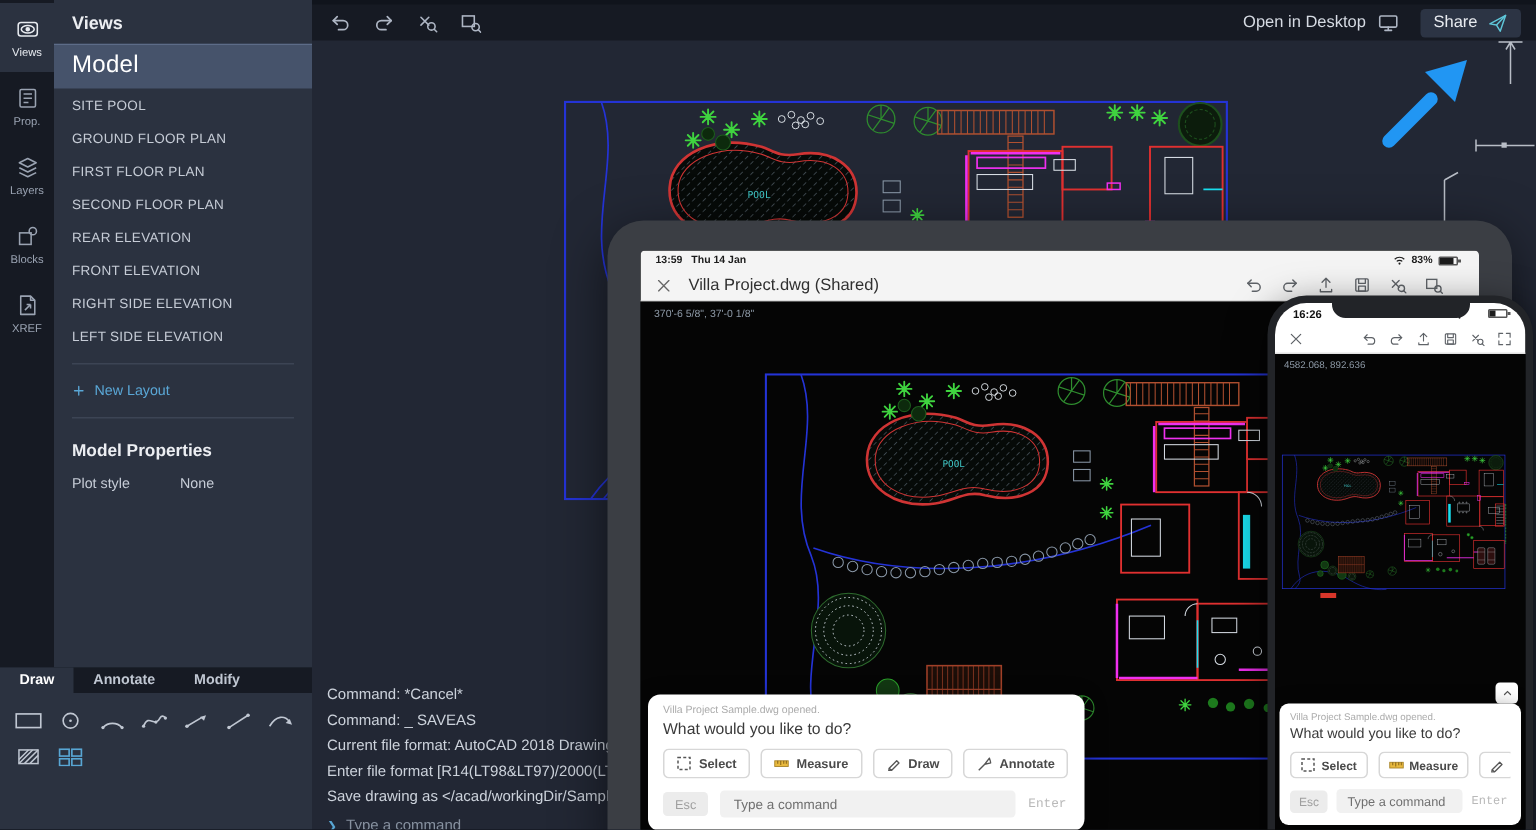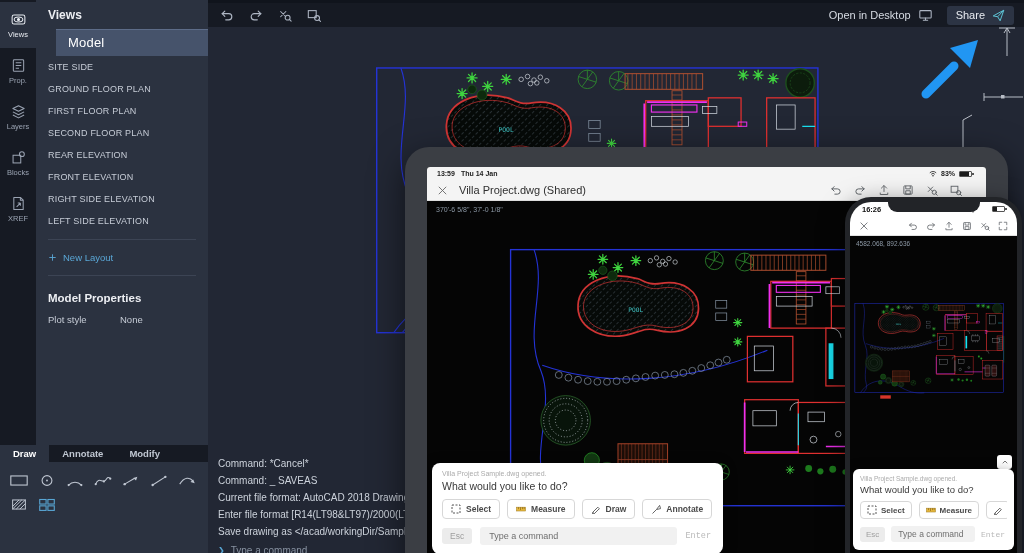--- a/index.html
+++ b/index.html
@@ -40,21 +40,21 @@
                justify-content:center; gap:3px; color:#9aa3b2; cursor:pointer; }
   .rail-item.active { background:#2b3240; color:#e8ebf0; }
   .rail-item svg { width:15px; height:15px; }
   .rail-label { font-size:7.5px; }
 
   
   .panel { position:absolute; left:36px; top:0; width:172px; height:445px; background:#2b3240;
            color:#c6ccd6; }
   .panel-title { font-size:12px; font-weight:bold; color:#eceef2; padding:8px 12px 7px; }
   .view-item { font-size:9px; letter-spacing:.2px; padding:6px 12px; cursor:pointer; color:#c6ccd6; }
-  .view-item.first { font-size:13px;margin-left:20px; }
+  .view-item.first { font-size:16px; }
   .view-item.selected { background:#46536b; color:#fff; box-shadow:inset 0 1px 0 #5d6c88; }
   .divider { height:1px; background:#3c4454; margin:7px 12px; }
   .new-layout { color:#5aa7d6; font-size:9.5px; padding:5px 12px; display:flex; gap:6px;
                 align-items:center; cursor:pointer; }
   .new-layout svg { width:9px; height:9px; }
   .props-title { font-weight:bold; font-size:11.5px; color:#eceef2; padding:9px 12px 6px; }
   .prop-row { display:flex; font-size:9.5px; padding:4px 12px; }
   .prop-label { width:72px; }
   .panel-note { font-size:9.5px; line-height:1.55; color:#98a1ae; padding:8px 14px 0 16px; }
   .link { color:#5aa7d6; cursor:pointer; }
@@ -618,21 +618,21 @@
       <svg>
           <use href="#ic-xref"></use>
         </svg>
       <span class="rail-label">XREF</span>
     </div>
   </div>
 
   <div class="panel">
     <div class="panel-title">Views</div>
     <div class="view-item first selected">Model</div>
-    <div class="view-item">SITE SIDE</div>
+    <div class="view-item">SITE POOL</div>
     <div class="view-item">GROUND FLOOR PLAN</div>
     <div class="view-item">FIRST FLOOR PLAN</div>
     <div class="view-item">SECOND FLOOR PLAN</div>
     <div class="view-item">REAR ELEVATION</div>
     <div class="view-item">FRONT ELEVATION</div>
     <div class="view-item">RIGHT SIDE ELEVATION</div>
     <div class="view-item">LEFT SIDE ELEVATION</div>
     <div class="divider"></div>
     <div class="new-layout">
       <svg>

